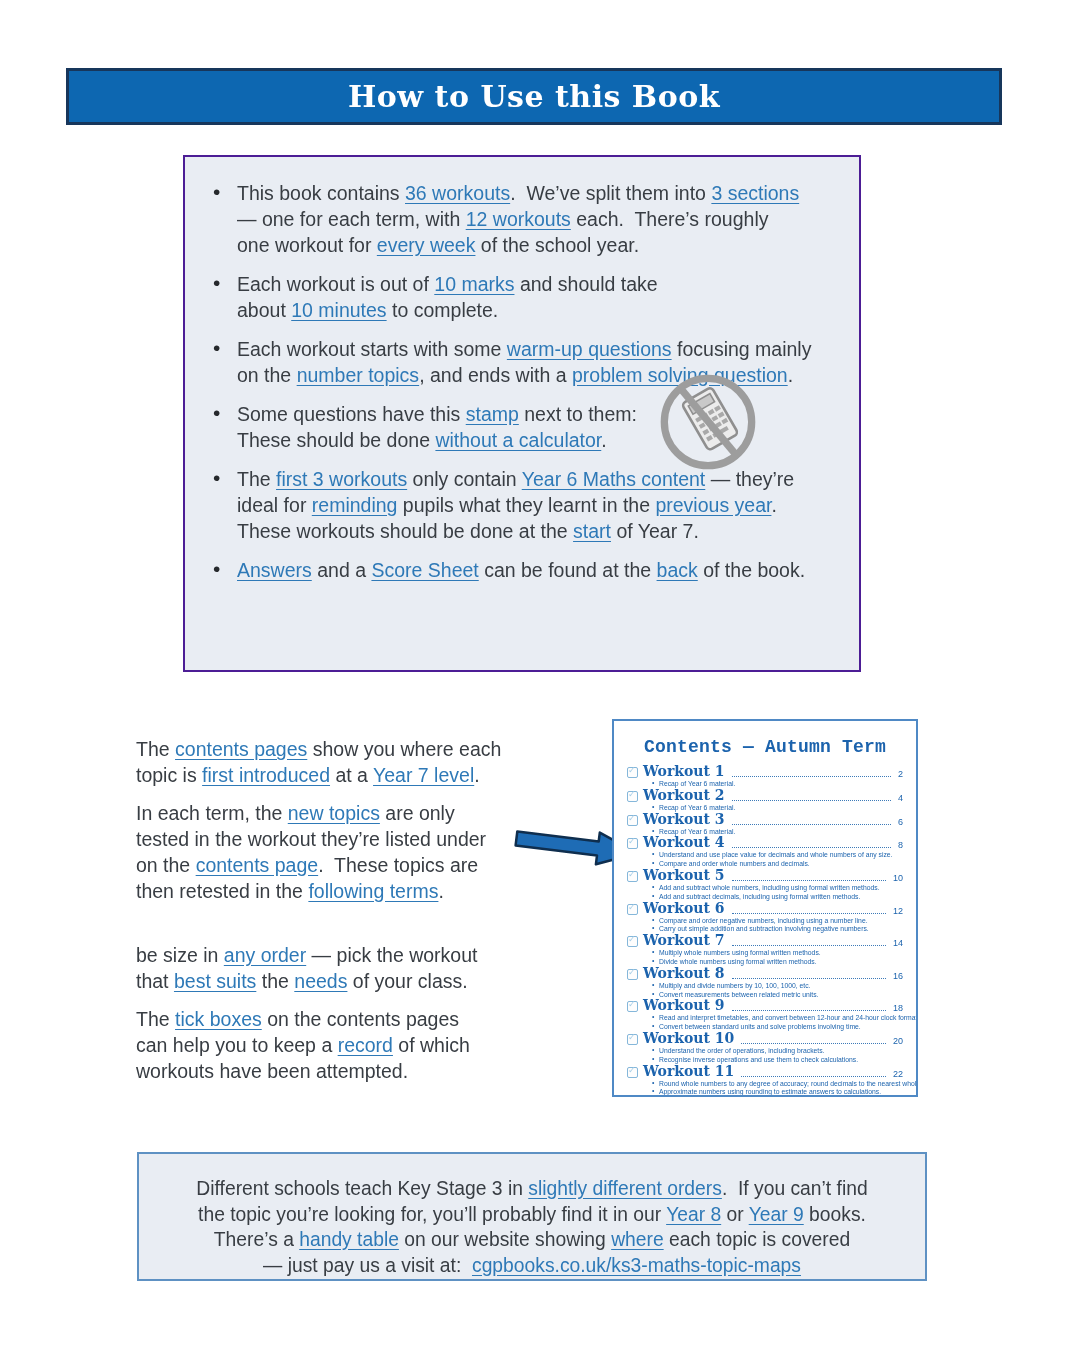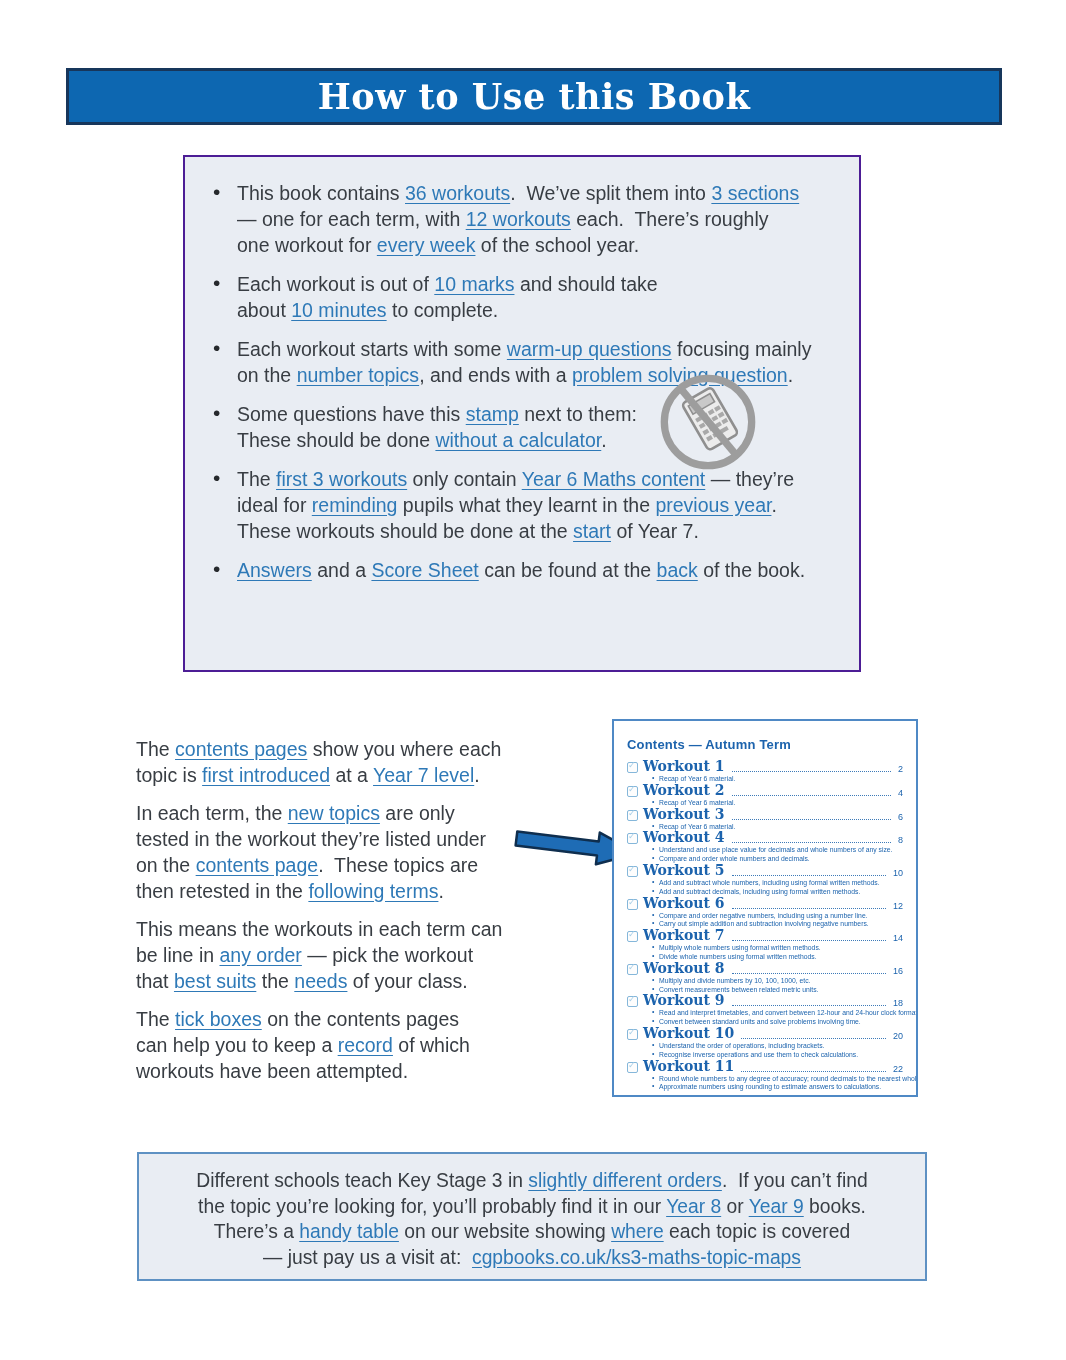--- a/index.html
+++ b/index.html
@@ -3,21 +3,21 @@
 <meta charset="utf-8">
 <style>
   html,body{margin:0;padding:0;background:#fff;}
   .page{position:relative;width:1066px;height:1360px;background:#ffffff;
         font-family:"Liberation Sans",sans-serif;overflow:hidden;}
 
   
   .banner{position:absolute;left:66px;top:68px;width:936px;height:57px;box-sizing:border-box;
           background:#0d67b1;border:3px solid #17365b;
           display:flex;align-items:center;justify-content:center;}
-  .banner h1{margin:13px;font-family:"DejaVu Serif",serif;font-weight:bold;font-size:35px;
+  .banner h1{margin:13px;font-family:"DejaVu Serif",serif;font-weight:bold;font-size:30px;
              color:#ffffff;letter-spacing:.5px;}
 
   
   .introbox{position:absolute;left:183px;top:155px;width:678px;height:517px;box-sizing:border-box;
             background:#e9edf3;border:2px solid #4c1d95;padding:23px 14px 12px 22px;overflow:hidden;}
   ul.bullets{list-style:none;margin:0;padding:0;}
   ul.bullets li{position:relative;padding-left:30px;margin-bottom:13px;
                 font-size:19.5px;line-height:26px;color:#383d43;}
   ul.bullets li::before{content:"\2022";position:absolute;left:6px;top:-1px;color:#26292c;font-size:21px;}
 
@@ -30,37 +30,37 @@
   .notes{position:absolute;left:136px;top:736px;width:420px;
          font-size:19.5px;line-height:26px;color:#383d43;}
   .notes p{margin:0 0 12px 0;}
 
   
   .arrow{position:absolute;left:512px;top:823px;width:132px;height:46px;}
 
   
   .panel{position:absolute;left:612px;top:719px;width:306px;height:378px;box-sizing:border-box;
          background:#ffffff;border:2px solid #4f89c5;padding:16px 13px 8px 13px;overflow:hidden;}
-  .panel h2{margin:0 0 10px 0;text-align:left;font-family:Liberation Sans, sans-serif;font-weight:bold;
-            font-size:13px;color:#1c63ad;letter-spacing:.2px;}
+  .panel h2{margin:0 0 10px 0;text-align:center;font-family:Liberation Mono, monospace;font-weight:bold;
+            font-size:18px;color:#1c63ad;letter-spacing:.2px;}
   .wrow{display:flex;align-items:flex-end;gap:5px;margin-top:2px;height:12px;}
   .cbx{width:9px;height:9px;border:1px solid #85b7da;border-radius:2px;flex:none;position:relative;
        background:#fdfdfd;margin-bottom:1px;cursor:pointer;}
   .cbx span{position:absolute;left:0px;top:-3px;font-size:9px;line-height:10px;color:#a9cfe7;}
   .wtitle{font-family:"DejaVu Serif",serif;font-weight:bold;font-size:14px;color:#1c63ad;white-space:nowrap;}
   .leader{flex:1;border-bottom:1.5px dotted #3d7ab8;margin:0 2px 2px 2px;}
   .wpage{font-size:9px;color:#1c63ad;}
   ul.topics{margin:1px 0 2px 25px;padding:0;list-style:none;}
   ul.topics li{font-size:6.8px;line-height:8.8px;color:#1c63ad;position:relative;padding-left:7px;white-space:nowrap;}
   ul.topics li::before{content:"\2022";position:absolute;left:0;top:-1px;}
 
   
   .footerbox{position:absolute;left:137px;top:1152px;width:790px;height:129px;box-sizing:border-box;
              background:#e9edf3;border:2px solid #5e91c3;text-align:center;
-             font-size:19.3px;line-height:25.5px;color:#383d43;padding-top:14px;overflow:hidden;}
+             font-size:19.3px;line-height:25.5px;color:#383d43;padding-top:22px;overflow:hidden;}
 </style>
 </head>
 <body>
 
 <div class="page">
 
   <div class="banner">
     <h1>How to Use this Book</h1>
   </div>
 
@@ -97,21 +97,21 @@
           <rect x="54" y="61" width="9" height="4"></rect>
       </g>
     </g>
     <circle cx="50" cy="50" r="42" fill="none" stroke="#9d9d9d" stroke-width="7"></circle>
     <line x1="23" y1="17" x2="79" y2="84" stroke="#9d9d9d" stroke-width="7"></line>
   </svg>
 
   <div class="notes">
       <p><span>The </span><span class="lnk">contents pages</span><span> show you where each</span><br><span>topic is </span><span class="lnk">first introduced</span><span> at a </span><span class="lnk">Year 7 level</span><span>.</span></p>
       <p><span>In each term, the </span><span class="lnk">new topics</span><span> are only</span><br><span>tested in the workout they’re listed under</span><br><span>on the </span><span class="lnk">contents page</span><span>.&nbsp; These topics are</span><br><span>then retested in the </span><span class="lnk">following terms</span><span>.</span></p>
-      <p><span>This means the workouts in each term can</span><br><span>be line in </span><span class="lnk">any order</span><span> — pick the workout</span><br><span>that </span><span class="lnk">best suits</span><span> the </span><span class="lnk">needs</span><span> of your class.</span></p>
+      <p><br><span>be size in </span><span class="lnk">any order</span><span> — pick the workout</span><br><span>that </span><span class="lnk">best suits</span><span> the </span><span class="lnk">needs</span><span> of your class.</span></p>
       <p><span>The </span><span class="lnk">tick boxes</span><span> on the contents pages</span><br><span>can help you to keep a </span><span class="lnk">record</span><span> of which</span><br><span>workouts have been attempted.</span></p>
     </div>
 
   <svg class="arrow" viewBox="0 0 132 46">
     <g transform="rotate(7 66 23)">
       <polygon points="4,16 86,16 86,7 126,23 86,39 86,30 4,30" fill="#1e6cb5" stroke="#0f2e4e" stroke-width="2.5" stroke-linejoin="round"></polygon>
     </g>
   </svg>
 
   <div class="panel">

